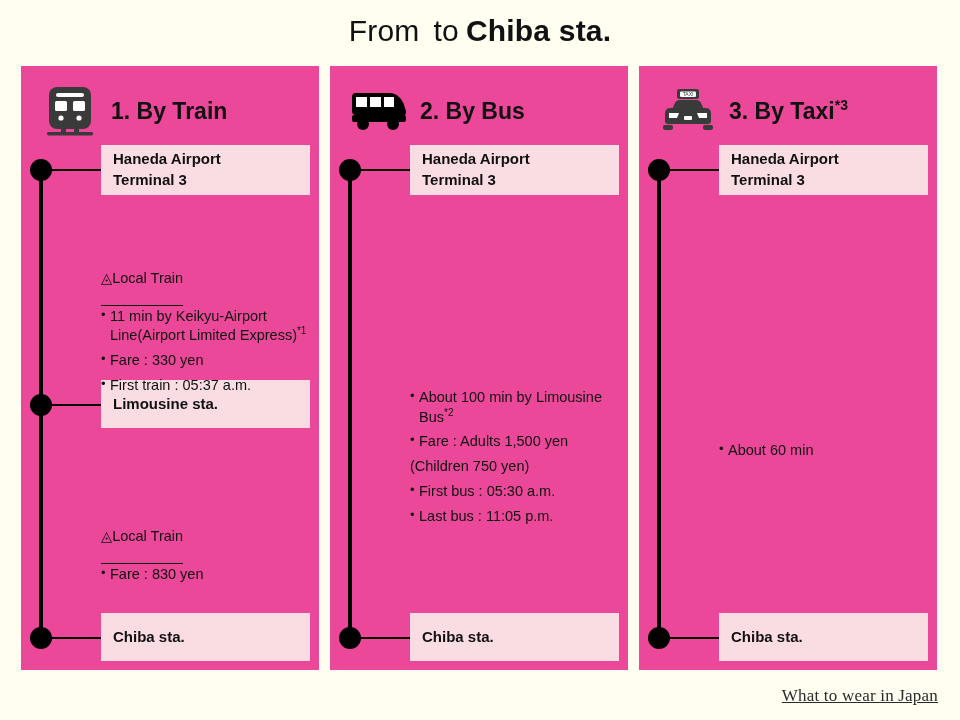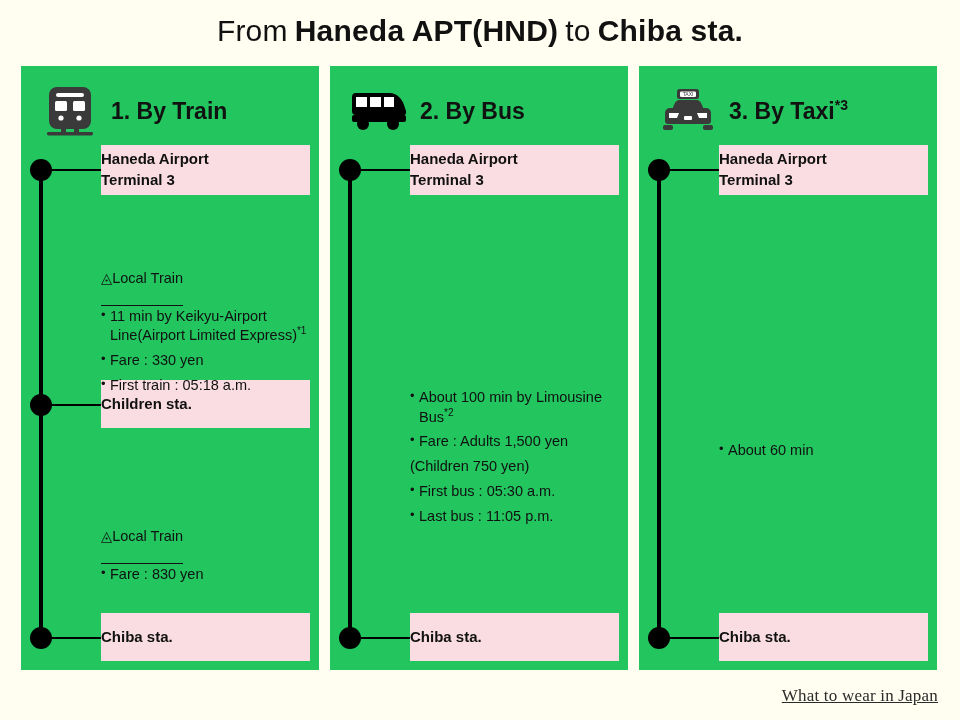--- a/index.html
+++ b/index.html
@@ -38,21 +38,21 @@
   #cards {
     position: absolute;
     top: 66px;
     left: 21px;
     width: 918px;
     height: 604px;
     display: flex;
     gap: 11px;
   }
   .card {
-    background: #22c55e;
+    background: #ec4899;
     width: 298px;
     height: 604px;
     position: relative;
     flex: 0 0 298px;
   }
 
   
   .card-head {
     position: absolute;
     top: 16px;
@@ -114,20 +114,21 @@
 
   
   .station {
     position: absolute;
     left: 80px;
     width: 209px;
     background: #FADDE2;
     display: flex;
     align-items: center;
     box-sizing: border-box;
+    padding-left: 12px;
     font-weight: 700;
     font-size: 15px;
     line-height: 1.37;
     white-space: pre-line;
   }
   .station.s-start { top: 79px; height: 50px; }
   .station.s-mid   { top: 314px; height: 48px; }
   .station.s-end   { top: 547px; height: 48px; }
 
   
@@ -184,21 +185,20 @@
 
   
   .icon-svg { display: block; }
 </style>
 </head>
 <body>
 
 <div id="page-title">
   <span class="light">From</span>
     <span class="sp"></span>
-    <span class="strong">Haneda APT(HND)</span>
     <span class="sp"></span>
     <span class="light">to</span>
     <span class="sp"></span>
     <span class="strong">Chiba sta.</span>
 </div>
 
 <div id="cards">
 
   <div class="card">
     <div class="card-head">
@@ -227,29 +227,29 @@
     <div class="rail"></div>
     <div class="node n1"></div>
     <div class="connector c1"></div>
     <div class="node n2"></div>
     <div class="connector c2"></div>
     <div class="node n3"></div>
     <div class="connector c3"></div>
 
     <div class="station s-start">Haneda Airport
 Terminal 3</div>
-    <div class="station s-mid">Children sta.</div>
+    <div class="station s-mid">Limousine sta.</div>
     <div class="station s-end">Chiba sta.</div>
 
     <div class="detail d-train-1">
       <div class="seg-label">◬Local Train</div>
       <ul class="bullets">
           <li><span>11 min by Keikyu-Airport Line(Airport Limited Express)</span><sup>*1</sup></li>
           <li><span>Fare : 330 yen</span></li>
-          <li><span>First train : 05:18 a.m.</span></li>
+          <li><span>First train : 05:37 a.m.</span></li>
         </ul>
     </div>
 
     <div class="detail d-train-2">
       <div class="seg-label">◬Local Train</div>
       <ul class="bullets">
           <li><span>Fare : 830 yen</span></li>
         </ul>
     </div>
   </div>

